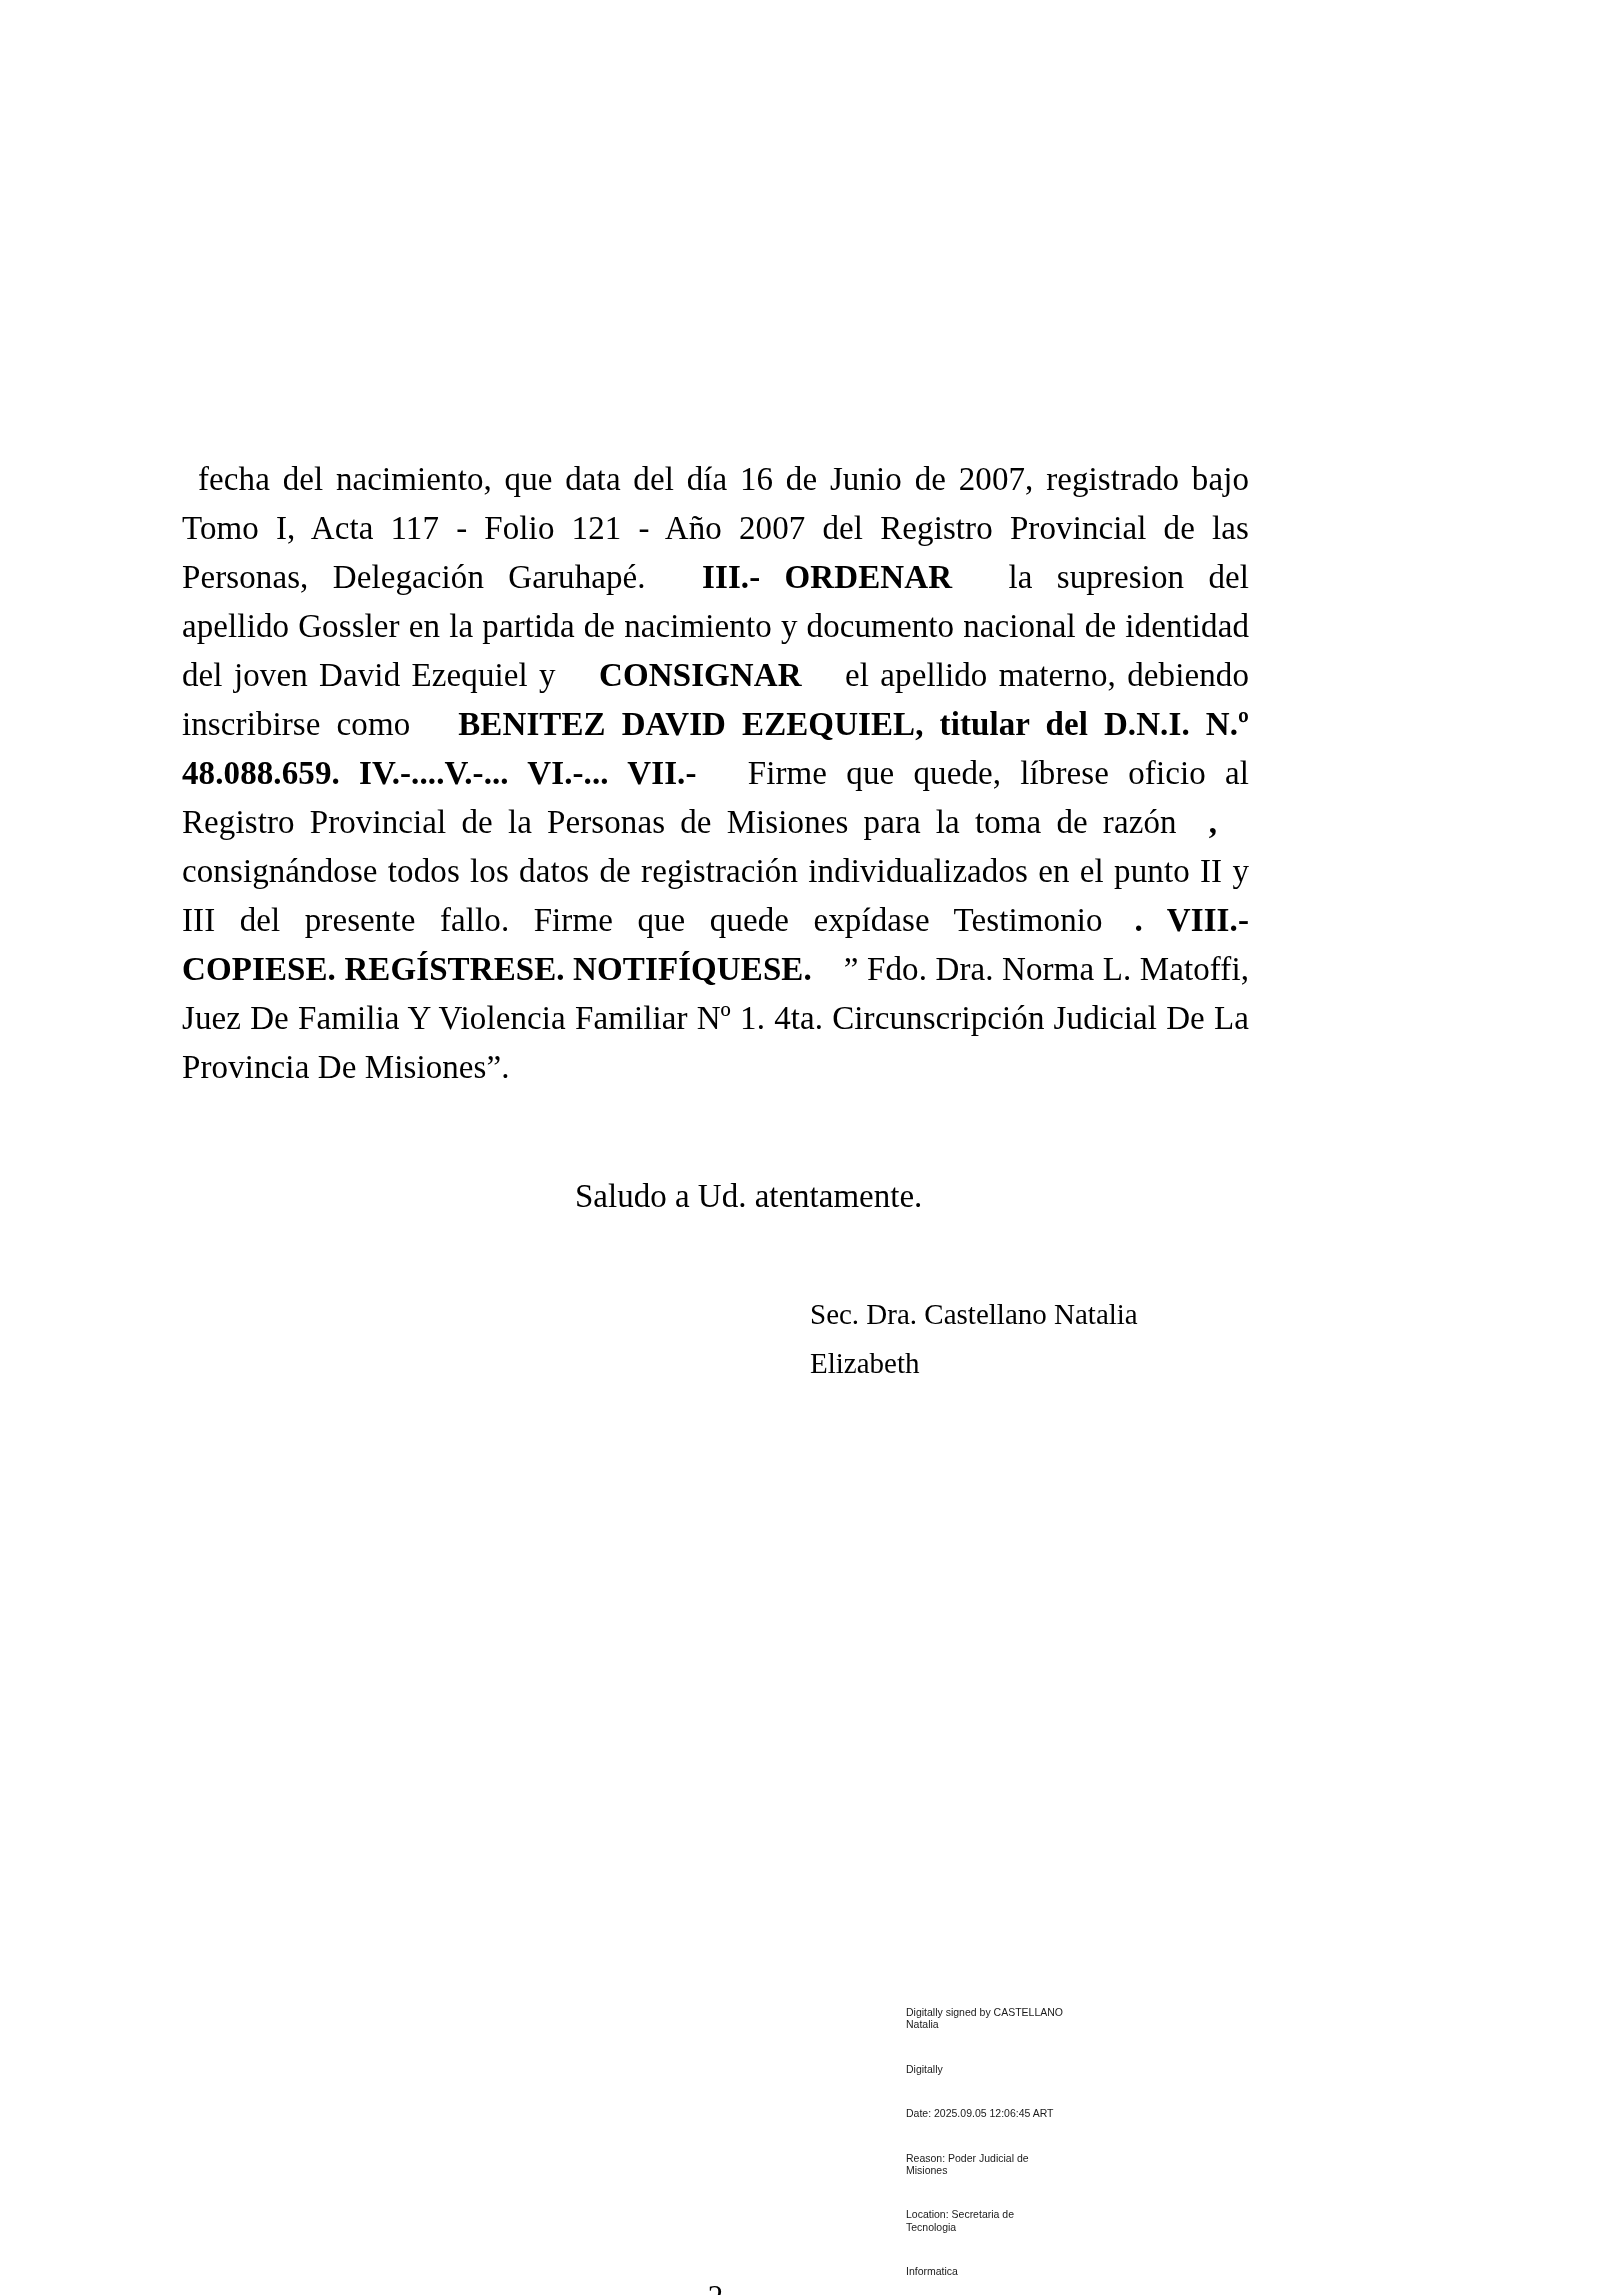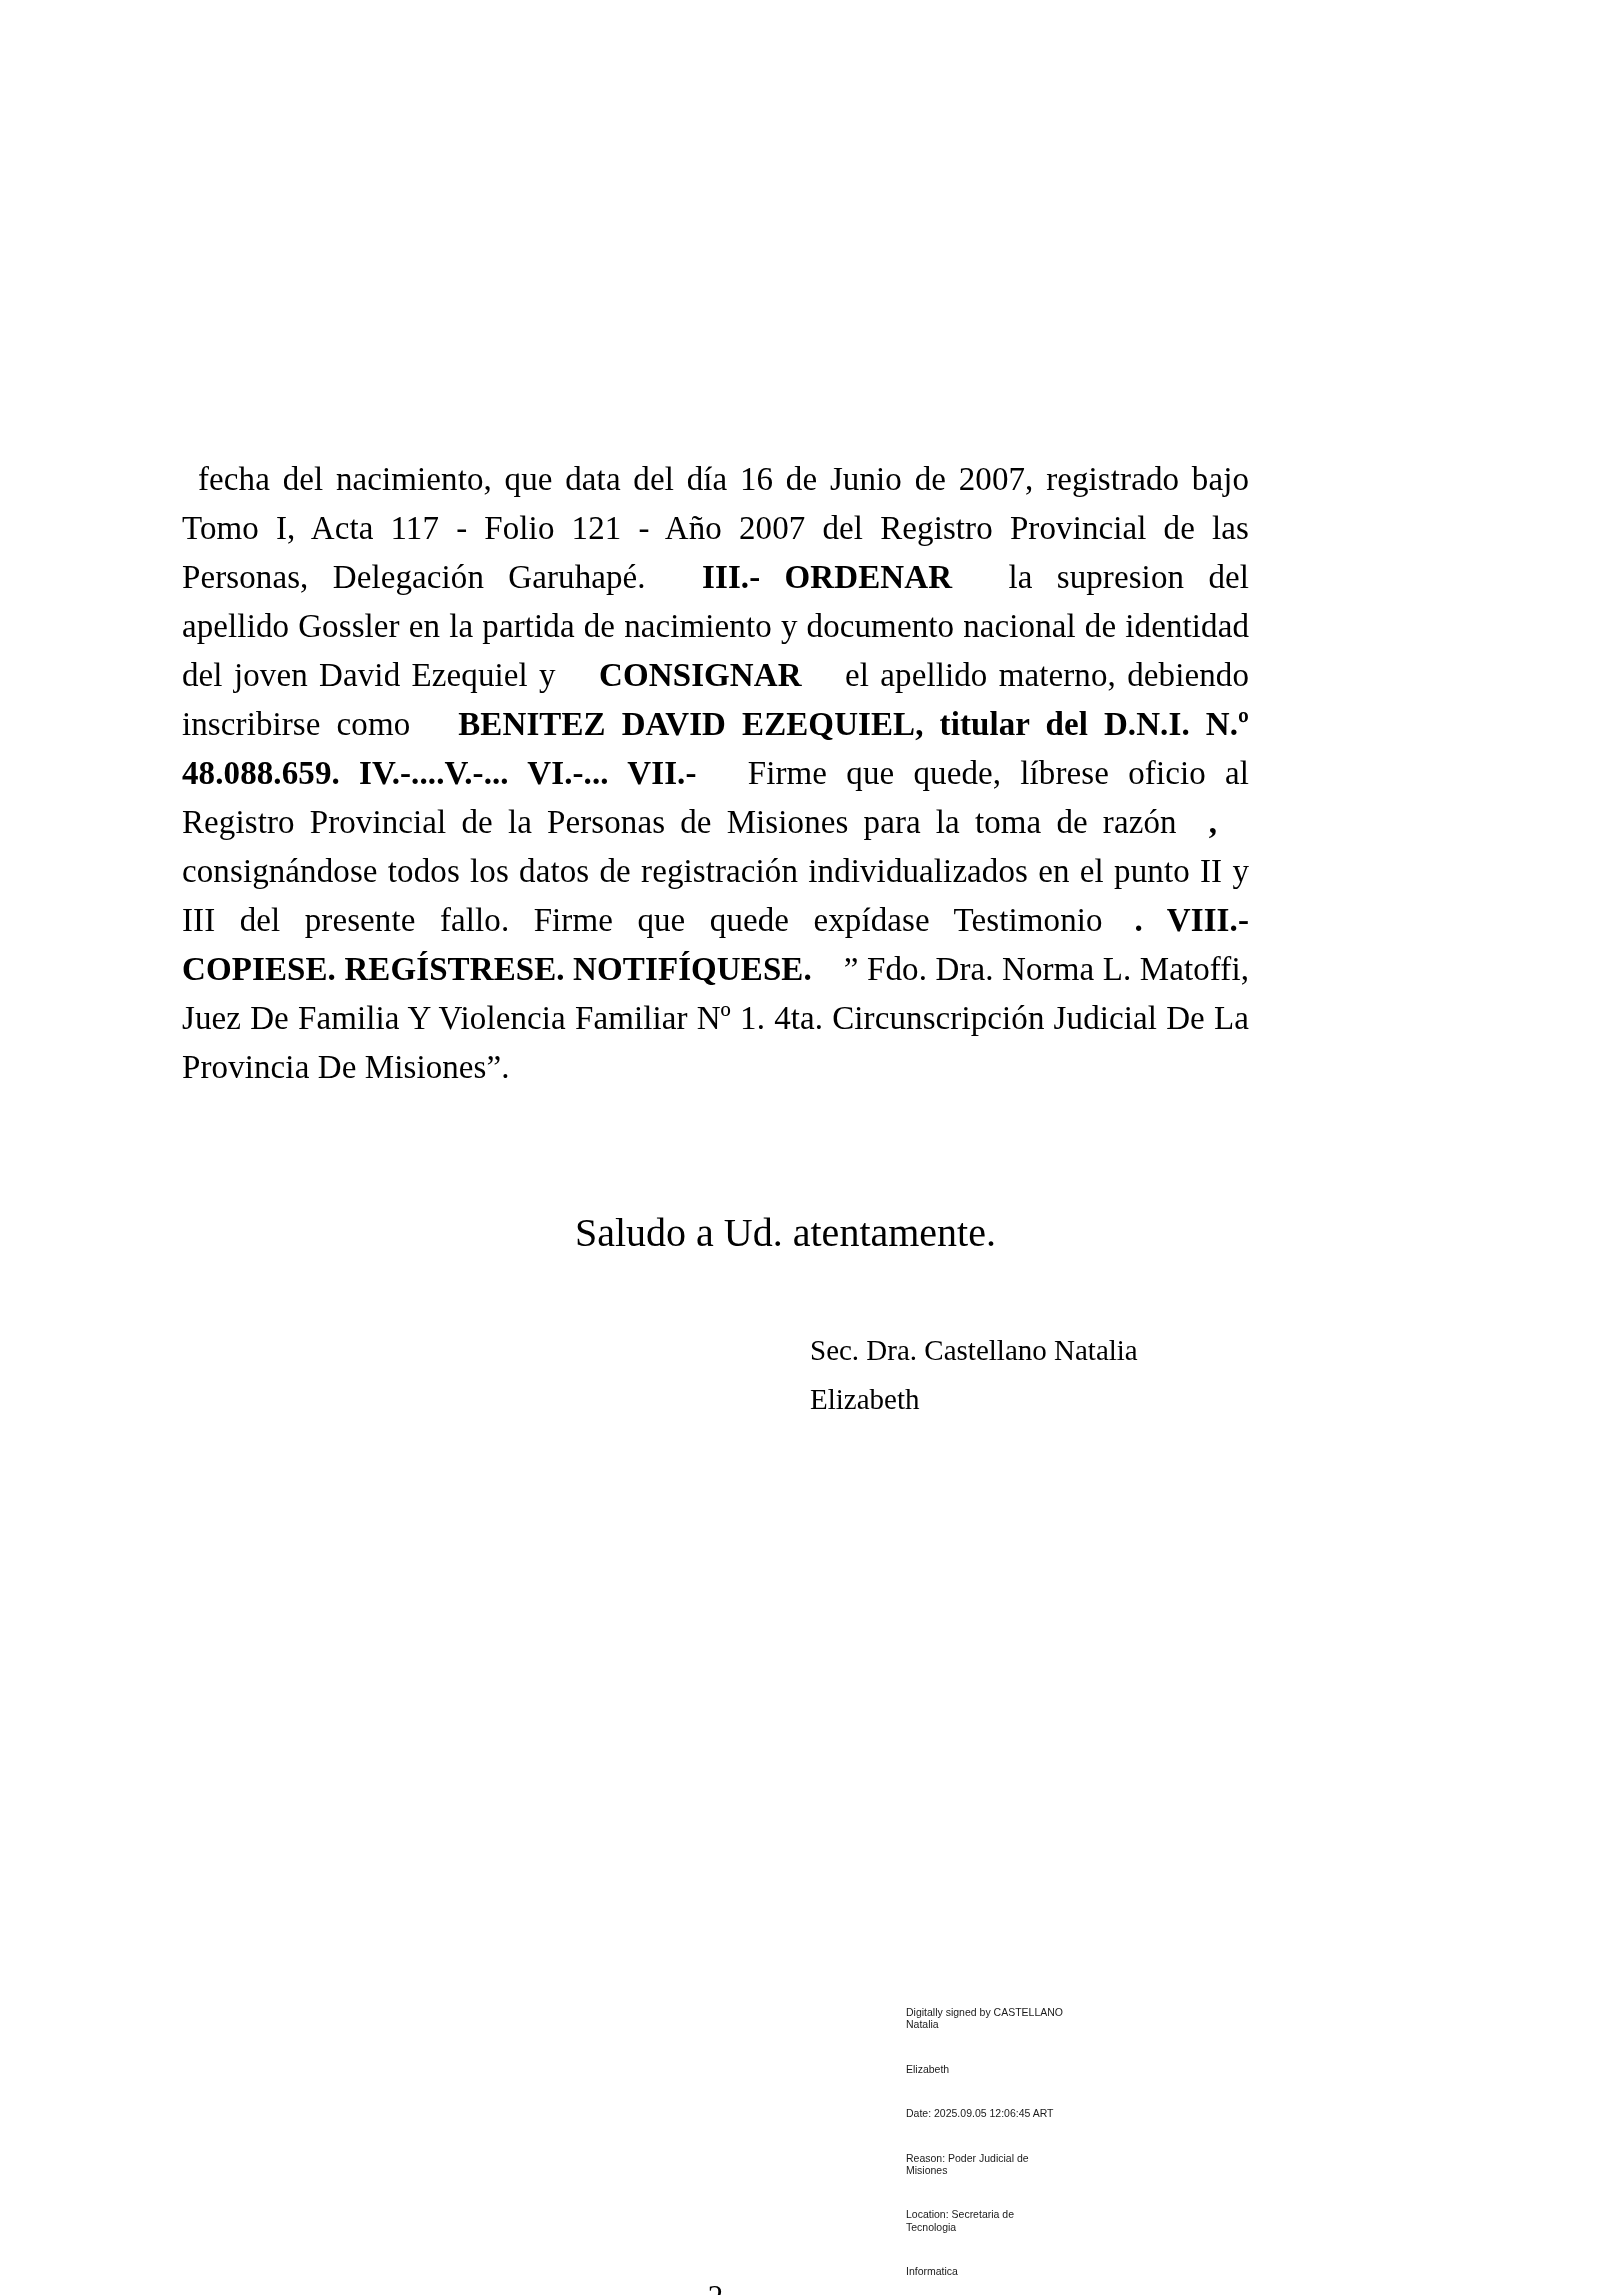--- a/index.html
+++ b/index.html
@@ -21,23 +21,23 @@
     width: 1131px;
   }
   .para {
     font-size: 33px;
     line-height: 49px;
     text-align: justify;
     letter-spacing: 0.1px;
   }
   .b { font-weight: bold; }
   .closing {
-    font-size: 40px;
+    font-size: 33px;
     line-height: 49px;
-    margin-top: 84px;
+    margin-top: 48px;
     margin-left: 393px;
   }
   .secretary {
     font-size: 29px;
     line-height: 49px;
     margin-top: 37px;
     margin-left: 628px;
   }
   .digital-signature {
     position: absolute;
@@ -69,21 +69,21 @@
     <p class="para"><span>fecha del nacimiento, que data del día 16 de Junio de 2007, registrado bajo Tomo I, Acta 117 - Folio 121 - Año 2007 del Registro Provincial de las Personas, Delegación Garuhapé. </span><span class="b">III.- ORDENAR</span><span> la supresion del apellido Gossler en la partida de nacimiento y documento nacional de identidad del joven David Ezequiel y </span><span class="b">CONSIGNAR</span><span> el apellido materno, debiendo inscribirse como </span><span class="b">BENITEZ DAVID EZEQUIEL, titular del D.N.I. N.º 48.088.659. IV.-....V.-... VI.-... VII.-</span><span> Firme que quede, líbrese oficio al Registro Provincial de la Personas de Misiones para la toma de razón</span><span class="b">,</span><span> consignándose todos los datos de registración individualizados en el punto II y III del presente fallo. Firme que quede expídase Testimonio</span><span class="b">. VIII.- COPIESE. REGÍSTRESE. NOTIFÍQUESE.</span><span>” Fdo. Dra. Norma L. Matoffi, Juez De Familia Y Violencia Familiar Nº 1. 4ta. Circunscripción Judicial De La Provincia De Misiones”.</span></p>
 
     <p class="closing">Saludo a Ud. atentamente.</p>
 
     <p class="secretary">Sec. Dra. Castellano Natalia Elizabeth</p>
 
   </div>
 
   <div class="digital-signature">
     <div>Digitally signed by CASTELLANO Natalia</div>
-    <div>Elizabeth</div>
+    <div>Digitally</div>
     <div>Date: 2025.09.05 12:06:45 ART</div>
     <div>Reason: Poder Judicial de Misiones</div>
     <div>Location: Secretaria de Tecnologia</div>
     <div>Informatica</div>
   </div>
 
   <div class="page-number">2</div>
 
 </div>
 

